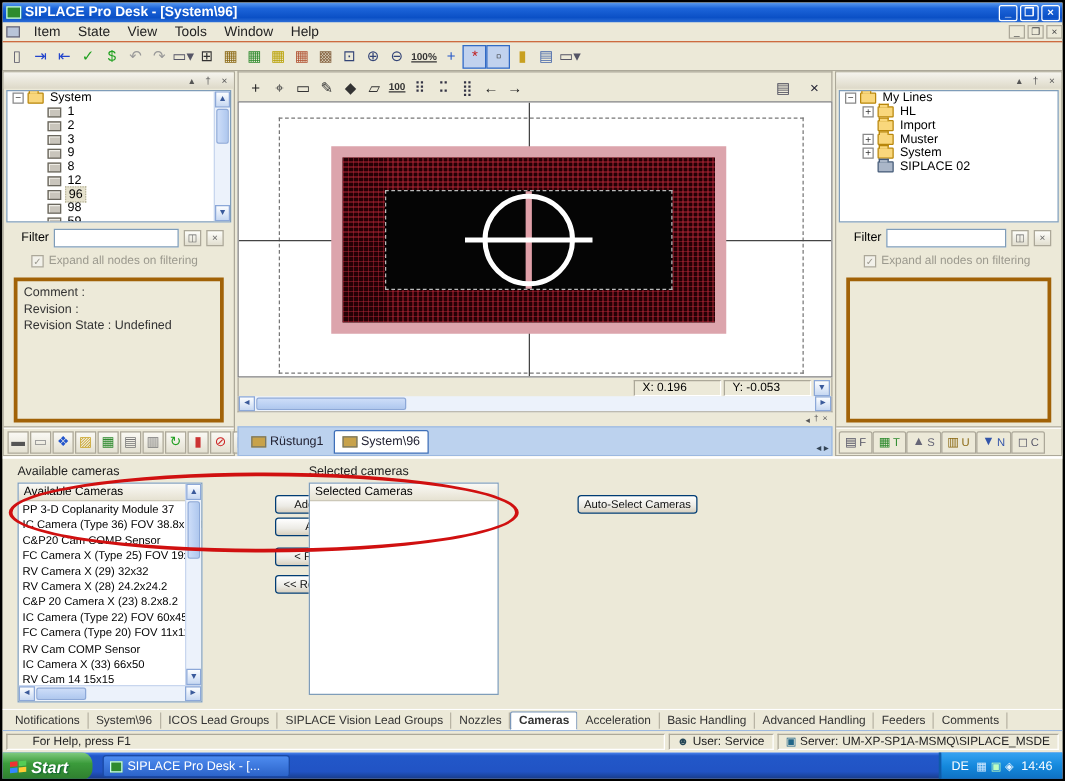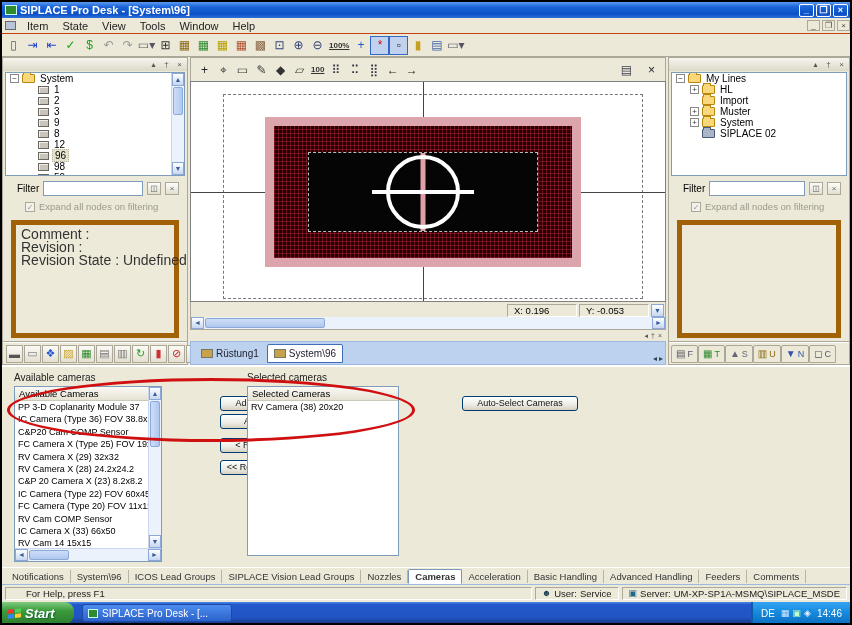--- a/index.html
+++ b/index.html
@@ -43,21 +43,21 @@
   .trow.machine .folder{background:#AAB6C8;border-color:#445A77;}
   .trow.machine .folder::before{background:#AAB6C8;border-color:#445A77;}
   .vscroll{position:absolute;right:0;top:0;bottom:0;width:13px;background:#ECF2FB;border-left:1px solid #C8D6EE;display:flex;flex-direction:column;}
   .scr-arrow{height:13px;background:linear-gradient(180deg,#FDFEFF,#C7D8F2);border:1px solid #8CA8D8;color:#3A5A9B;font-size:7px;line-height:11px;text-align:center;}
   .scr-thumb{height:28px;margin:1px;background:linear-gradient(90deg,#CDDDF8,#AFC8EF);border:1px solid #8CA8D8;border-radius:2px;}
   .filterrow{height:22px;display:flex;align-items:center;gap:4px;padding:0 8px 0 14px;font-size:10px;flex:0 0 auto;}
   .filterrow input{flex:1;height:15px;border:1px solid #7F9DB9;font-size:10px;padding:0 2px;min-width:0;}
   .minibtn{width:14px;height:13px;border:1px solid #ACA899;background:linear-gradient(180deg,#FDFDFA,#E2DFD0);font-size:8px;line-height:11px;text-align:center;color:#666;flex:0 0 auto;}
   .chkrow{height:15px;display:flex;align-items:center;gap:4px;padding-left:22px;font-size:9.5px;color:#9B998E;flex:0 0 auto;}
   .cb{width:10px;height:10px;border:1px solid #ACA899;background:#F2F1EA;font-size:8px;line-height:9px;text-align:center;color:#9B998E;}
-  .grpbox{margin:6px 8px 4px 8px;border:5px solid #a16207;background:#EDEAD9;padding:3px 5px;font-size:14px;color:#333;flex:1;min-height:0;}
+  .grpbox{margin:6px 8px 4px 8px;border:3px solid #a16207;background:#EDEAD9;padding:3px 5px;font-size:10px;color:#333;flex:1;min-height:0;}
   .grpbox div{line-height:13px;white-space:nowrap;}
   .iconbar{height:22px;display:flex;align-items:center;gap:1px;padding:0 3px;border-top:1px solid #fff;box-shadow:0 -1px 0 #ACA899;flex:0 0 auto;}
   .iconbar .tbtn{width:17px;height:18px;border:1px solid #ACA899;background:linear-gradient(180deg,#FAF9F4,#E4E1D2);font-size:11px;}
   .tabbar{height:22px;display:flex;align-items:center;gap:0;padding:0 2px;flex:0 0 auto;border-top:1px solid #fff;box-shadow:0 -1px 0 #ACA899;}
   .sidetab{height:18px;display:flex;align-items:center;gap:2px;border:1px solid #ACA899;border-radius:2px 2px 0 0;background:#ECE9D8;padding:0 4px;font-size:9px;}
   .sidetab .ig{font-size:10px;}
   
   .center{flex:1;display:flex;flex-direction:column;margin:0 2px;min-width:0;}
   .ctoolbar{height:24px;display:flex;align-items:center;padding:0 4px;background:#ECE9D8;border:1px solid #ACA899;border-bottom:none;flex:0 0 auto;}
   .canvas{flex:1;background:#fff;border:1px solid #808080;position:relative;overflow:hidden;min-height:0;}
@@ -572,26 +572,23 @@
       </div>
     </div>
 
     <span class="xpbtn" style="left:170px;top:29px;width:72px">Add All &gt;&gt;</span>
     <span class="xpbtn" style="left:170px;top:47px;width:72px">Add &gt;</span>
     <span class="xpbtn" style="left:170px;top:71px;width:72px">&lt; Remove</span>
     <span class="xpbtn" style="left:170px;top:93px;width:72px">&lt;&lt; Remove All</span>
 
     <div class="listbox" style="left:245px;top:19px;width:152px;height:170px">
       <div class="listhdr">Selected Cameras</div>
-      <div class="listrows">
-        <div class="lrow"><span>RV Camera (38) 20x20</span></div>
-      </div>
-    </div>
-
-    <span class="xpbtn" style="left:412px;top:29px;width:116px">Auto-Select Cameras</span>
+    </div>
+
+    <span class="xpbtn" style="left:412px;top:29px;width:96px">Auto-Select Cameras</span>
   </div>
 
   <div class="btabs">
     <span class="btab"><span>Notifications</span></span>
       <span class="btab"><span>System\96</span></span>
       <span class="btab"><span>ICOS Lead Groups</span></span>
       <span class="btab"><span>SIPLACE Vision Lead Groups</span></span>
       <span class="btab"><span>Nozzles</span></span>
       <span class="btab selected"><span>Cameras</span></span>
       <span class="btab"><span>Acceleration</span></span>

